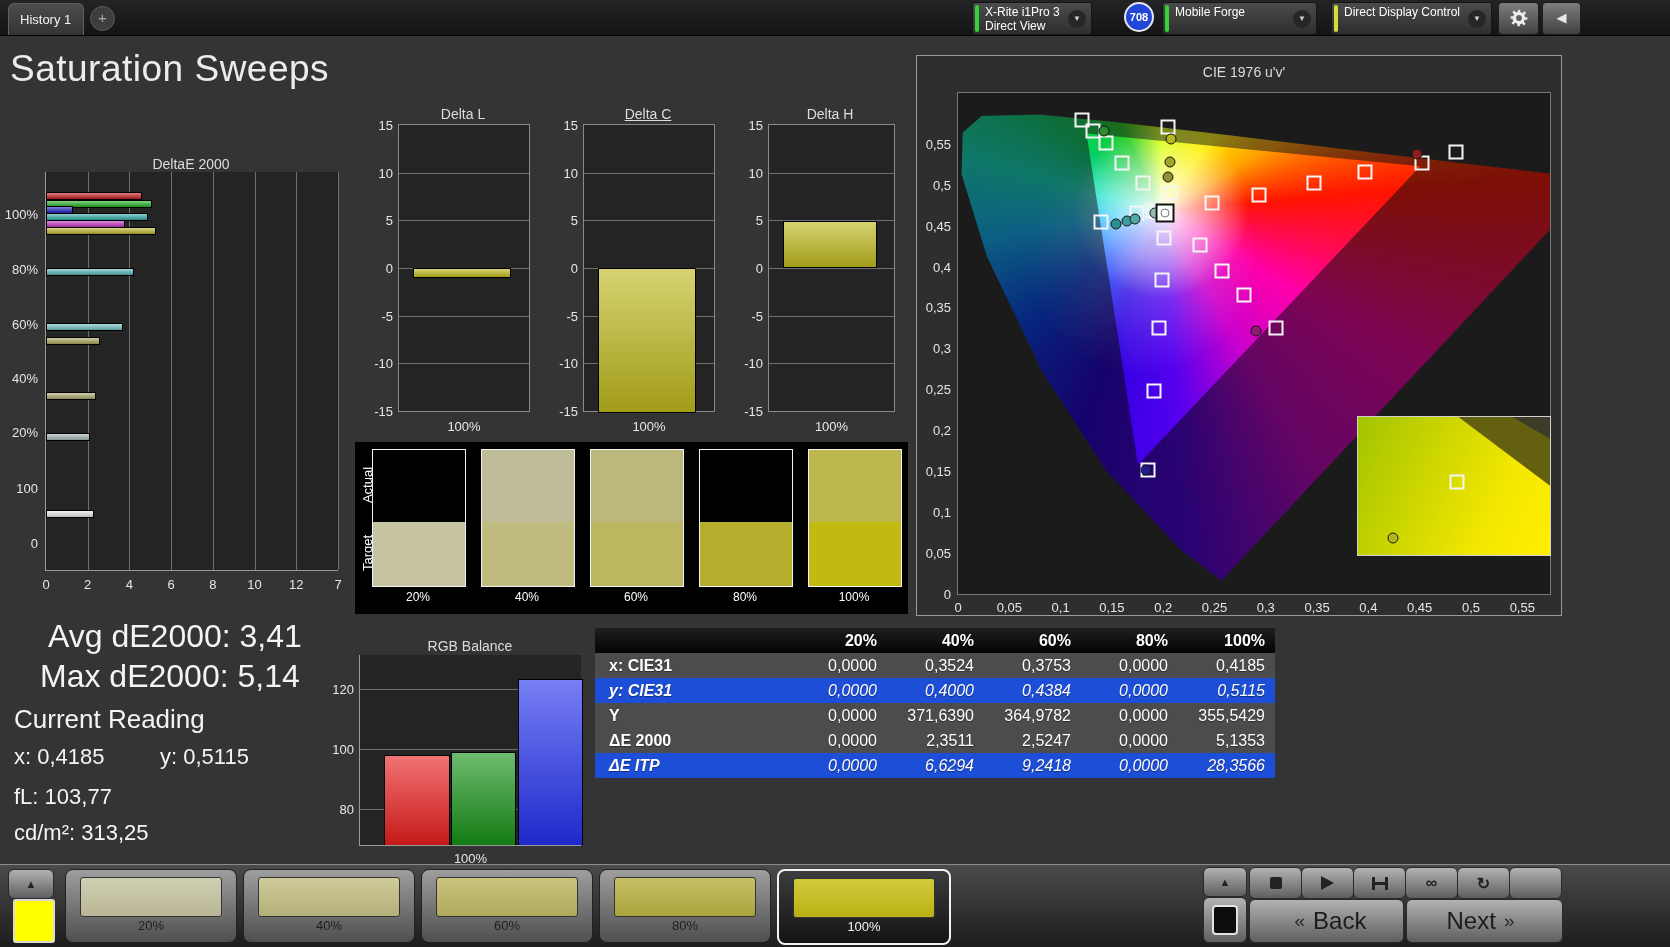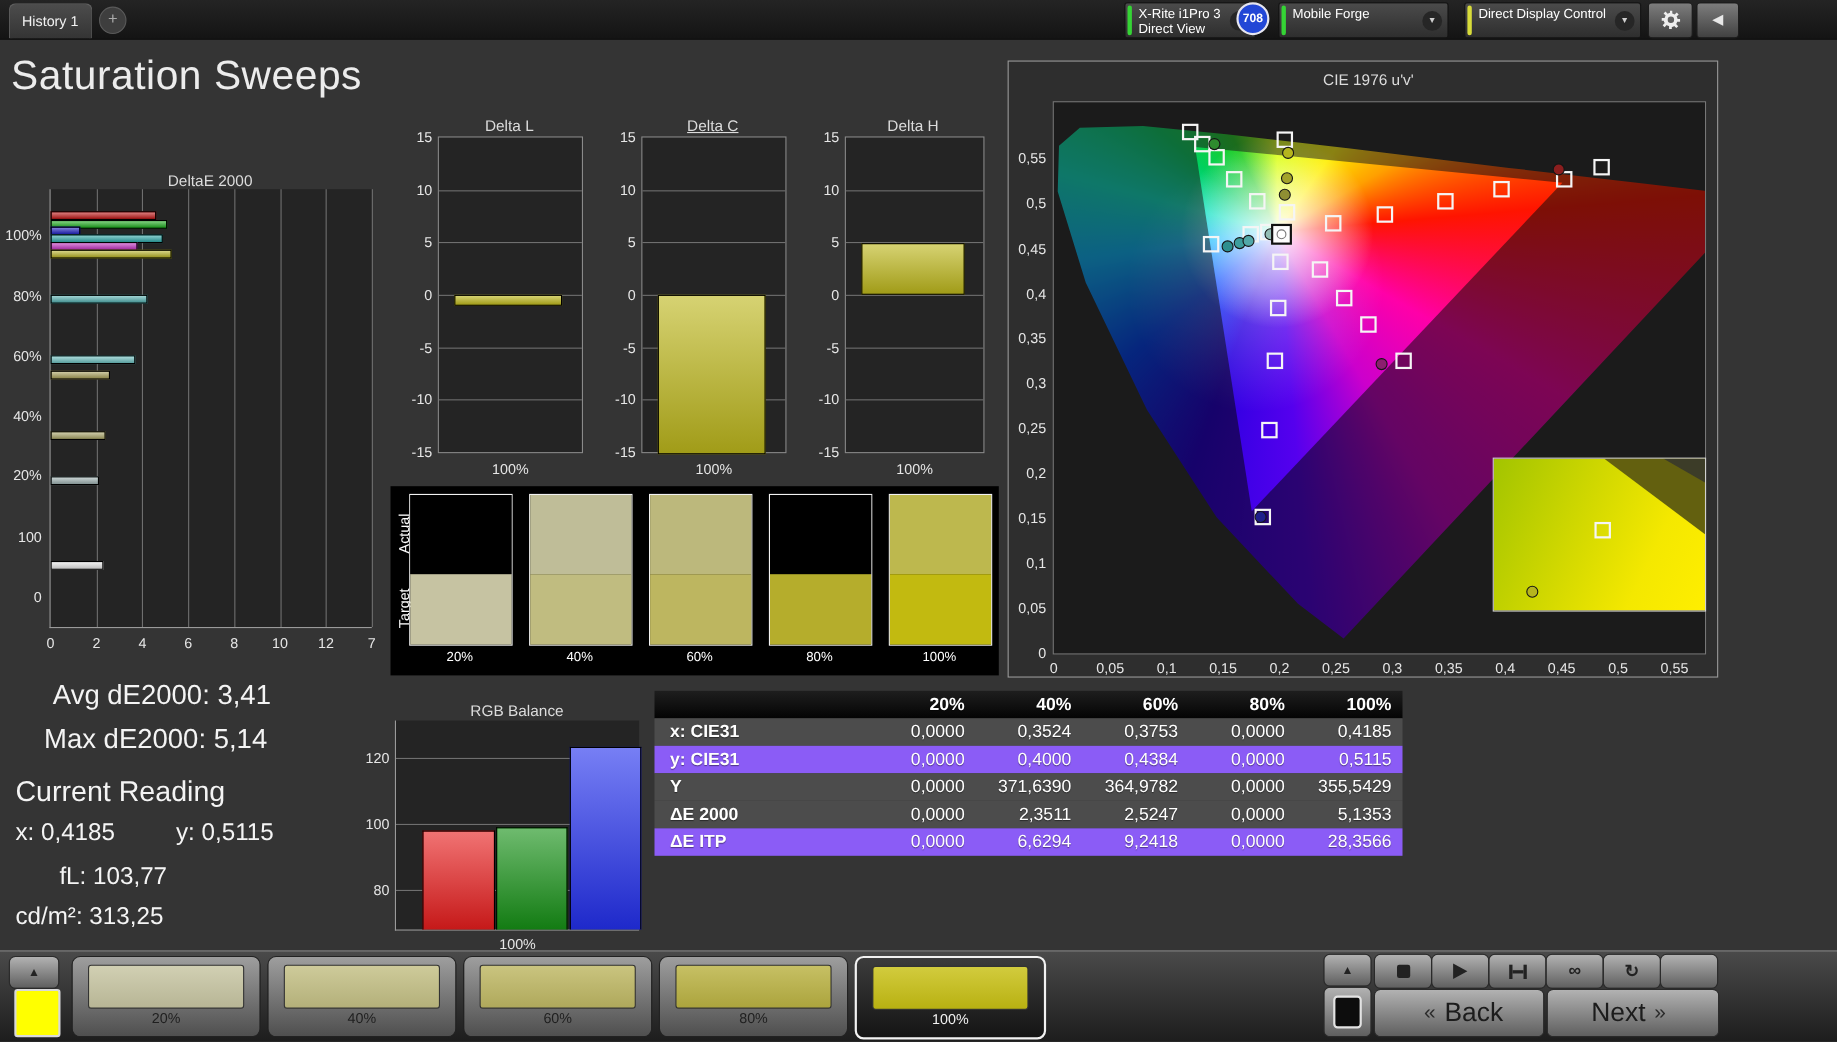--- a/index.html
+++ b/index.html
@@ -20,21 +20,21 @@
   .tl2{position:absolute;left:12px;top:16px;white-space:nowrap;}
   .dd{position:absolute;right:5px;top:7px;width:18px;height:18px;border-radius:50%;
       background:#262626;color:#cfcfcf;font-size:8px;text-align:center;line-height:18px;}
   .badge{position:absolute;left:1124px;top:2px;width:26px;height:26px;border-radius:50%;
          background:#2247d6;border:2px solid #e6e6f0;color:#fff;font-size:11px;font-weight:bold;
          text-align:center;line-height:26px;}
   .sqbtn{position:absolute;top:2px;height:31px;border-radius:4px;border:1px solid #1d1d1d;
          background:linear-gradient(#7d7d7d,#414141);text-align:center;}
   
   .pagetitle{position:absolute;left:10px;top:48px;font-size:37px;color:#ececec;letter-spacing:.5px;}
-  .stat-lg{position:absolute;font-size:25px;color:#f4f4f4;white-space:nowrap;}
+  .stat-lg{position:absolute;font-size:32px;color:#f4f4f4;white-space:nowrap;}
   .stat-md{position:absolute;font-size:26px;color:#f4f4f4;white-space:nowrap;}
   .stat-sm{position:absolute;font-size:22px;color:#f4f4f4;white-space:nowrap;}
   
   .charttitle{position:absolute;font-size:14px;color:#dcdcdc;transform:translateX(-50%);white-space:nowrap;}
   .plot{position:absolute;background:#242424;}
   .gl-v{position:absolute;top:0;bottom:0;width:1px;background:#6f6f6f;}
   .gl-h{position:absolute;left:0;right:0;height:1px;background:#6f6f6f;}
   .tick{position:absolute;font-size:13px;color:#e6e6e6;white-space:nowrap;}
   .xlab{transform:translateX(-50%);}
   .ylab{transform:translateY(-50%);text-align:right;}
@@ -73,21 +73,21 @@
   .c-marker div{width:7px;height:7px;border-radius:50%;border:1px solid #777;background:#fff;}
   .cie-inset{position:absolute;border:1px solid #d0d0d0;overflow:hidden;
      background:linear-gradient(115deg,#a2c400 0%,#d6da00 45%,#f4e800 72%,#ffee00 100%);}
   .inset-dark{position:absolute;inset:0;clip-path:polygon(52% 0,100% 0,100% 50%);background:#63600f;}
   .inset-dark2{position:absolute;inset:0;clip-path:polygon(80% 0,100% 0,100% 16%);background:#3c3c28;}
   
   .datatable{position:absolute;left:595px;top:628px;width:680px;height:225px;font-size:16px;}
   .trow{position:relative;width:100%;height:25px;display:flex;}
   .thead{background:linear-gradient(#1e1e1e,#040404);font-weight:bold;}
   .row-dark{background:#4c4c4c;}
-  .row-light{background:#8b5cf6;}
+  .row-light{background:#1d4ed8;font-style:italic;}
   .cell{box-sizing:border-box;height:25px;line-height:25px;color:#fff;text-shadow:0 1px 1px rgba(0,0,0,.45);}
   .cell.lab{width:195px;padding-left:14px;font-weight:bold;}
   .cell.val{width:97px;text-align:right;padding-right:10px;}
   
   .bottombar{position:absolute;left:0;top:864px;width:100%;height:83px;
              background:linear-gradient(#4a4a4a,#1d1d1d);border-top:1px solid #8a8a8a;box-sizing:border-box;}
   .bbtn{position:absolute;background:linear-gradient(#b2b2b2,#5f5f5f);border:1px solid #2a2a2a;
         border-radius:6px;display:flex;align-items:center;justify-content:center;color:#232323;}
   .patt{position:absolute;left:13px;top:34px;width:38px;height:40px;border:2px solid #dadada;border-radius:3px;}
   .swframe{position:absolute;top:4px;width:170px;height:72px;border-radius:8px;border:1px solid #222;
@@ -106,21 +106,21 @@
   .backnext{font-size:24px;color:#1c1c1c;}
   .chev{font-size:19px;color:#2a2a2a;margin:0 8px;}
 </style>
 </head>
 <body>
 
 <div class="topbar">
   <div class="tab">History 1</div>
   <div class="addtab">+</div>
 
-  <div class="toolbox" style="left:1022px;width:118px;">
+  <div class="toolbox" style="left:972px;width:118px;">
     <div class="statusbar" style="background: rgb(53, 212, 53);"></div>
     <div class="tl1">X-Rite i1Pro 3</div>
     <div class="tl2">Direct View</div>
     <div class="dd">▼</div>
   </div>
   <div class="badge">708</div>
   <div class="toolbox" style="left:1162px;width:153px;">
     <div class="statusbar" style="background: rgb(53, 212, 53);"></div>
     <div class="tl1">Mobile Forge</div>
     <div class="dd">▼</div>
@@ -339,21 +339,21 @@
         <div></div>
       </div>
     </div>
 </div>
 
 <div class="stat-lg" style="left:48px;top:618px;">Avg dE2000: 3,41</div>
 <div class="stat-lg" style="left:40px;top:658px;">Max dE2000: 5,14</div>
 <div class="stat-md" style="left:14px;top:704px;">Current Reading</div>
 <div class="stat-sm" style="left:14px;top:744px;">x: 0,4185</div>
 <div class="stat-sm" style="left:160px;top:744px;">y: 0,5115</div>
-<div class="stat-sm" style="left:14px;top:784px;margin-left:40px;">fL: 103,77</div>
+<div class="stat-sm" style="left:14px;top:784px;">fL: 103,77</div>
 <div class="stat-sm" style="left:14px;top:820px;">cd/m²: 313,25</div>
 
 <div class="charttitle" style="left:470px;top:638px;">RGB Balance</div>
 <div class="plot" id="rgb-plot">
     <div class="gl-h" style="top: 17.8515%;"></div>
     <div class="tick ylab" style="top: 17.8515%; right: calc(100% + 6px);">120</div>
     <div class="gl-h" style="top: 49.4471%;"></div>
     <div class="tick ylab" style="top: 49.4471%; right: calc(100% + 6px);">100</div>
     <div class="gl-h" style="top: 81.0427%;"></div>
     <div class="tick ylab" style="top: 81.0427%; right: calc(100% + 6px);">80</div>

